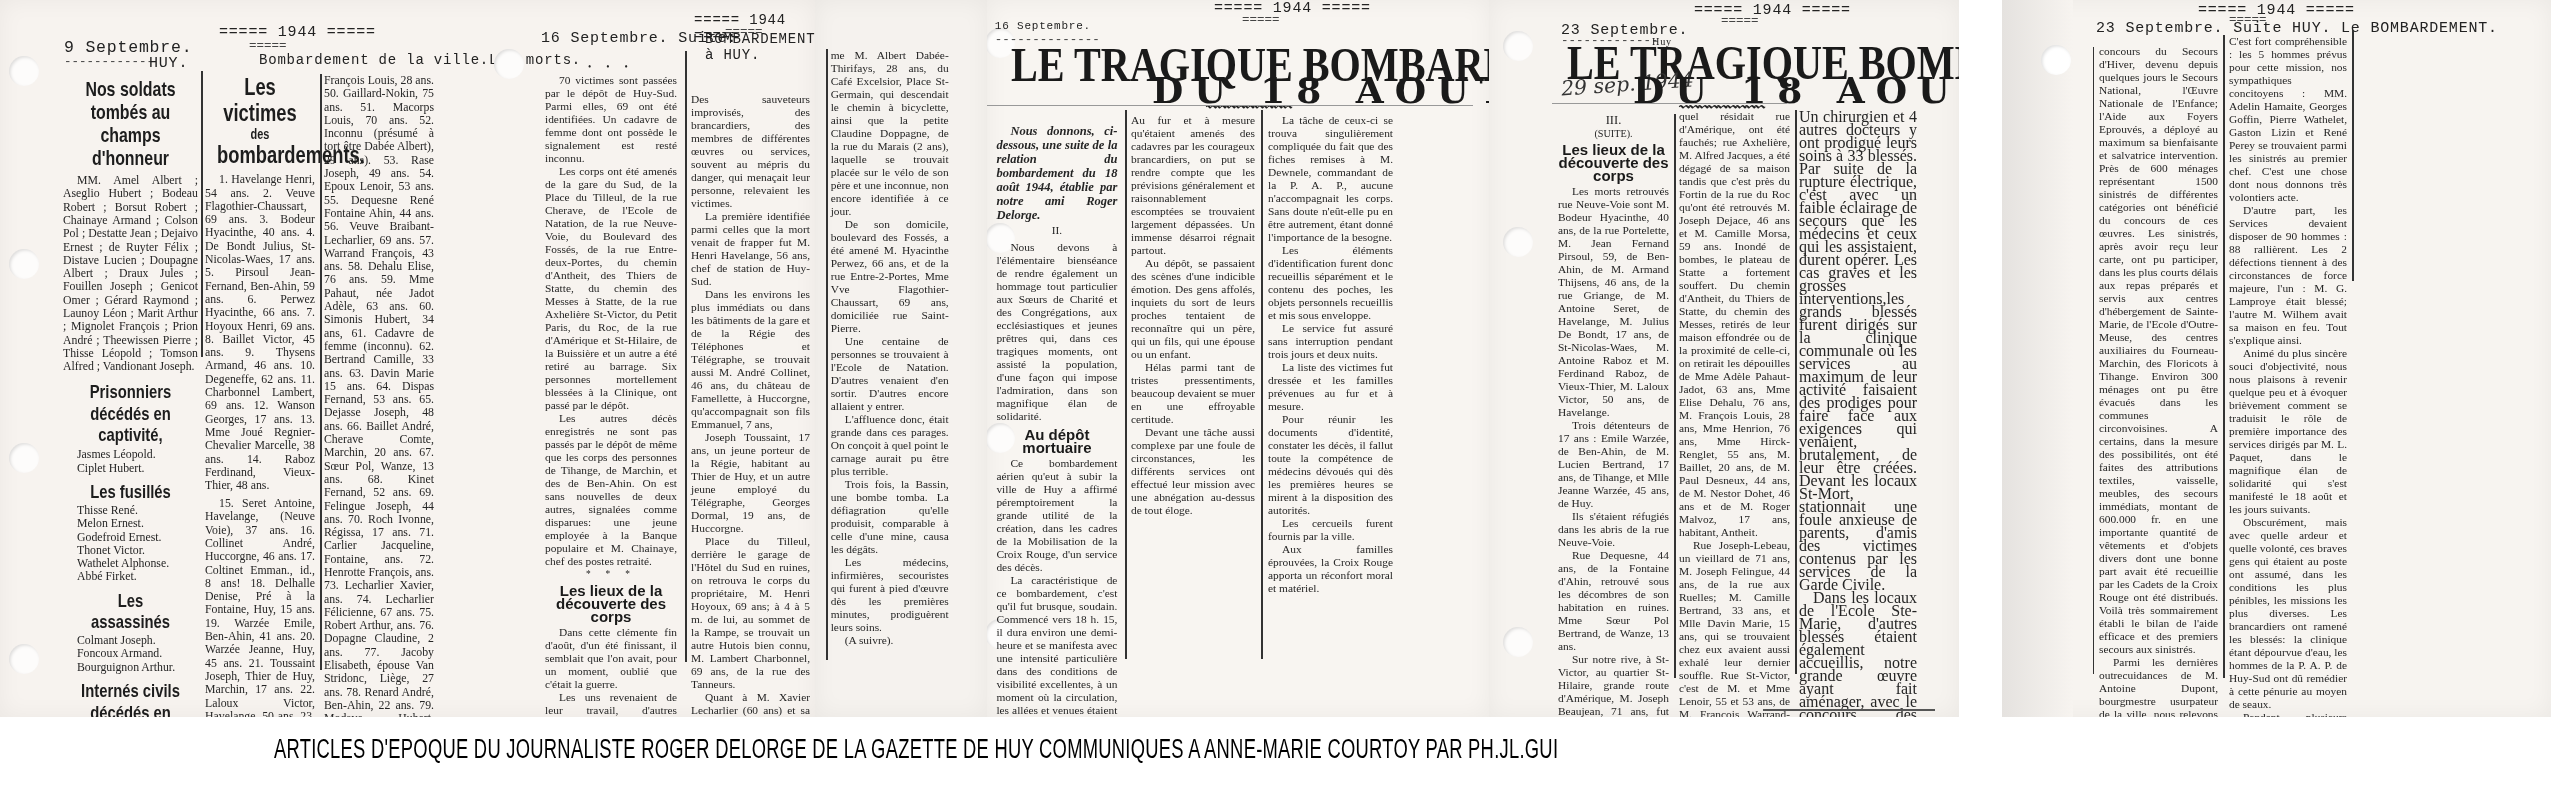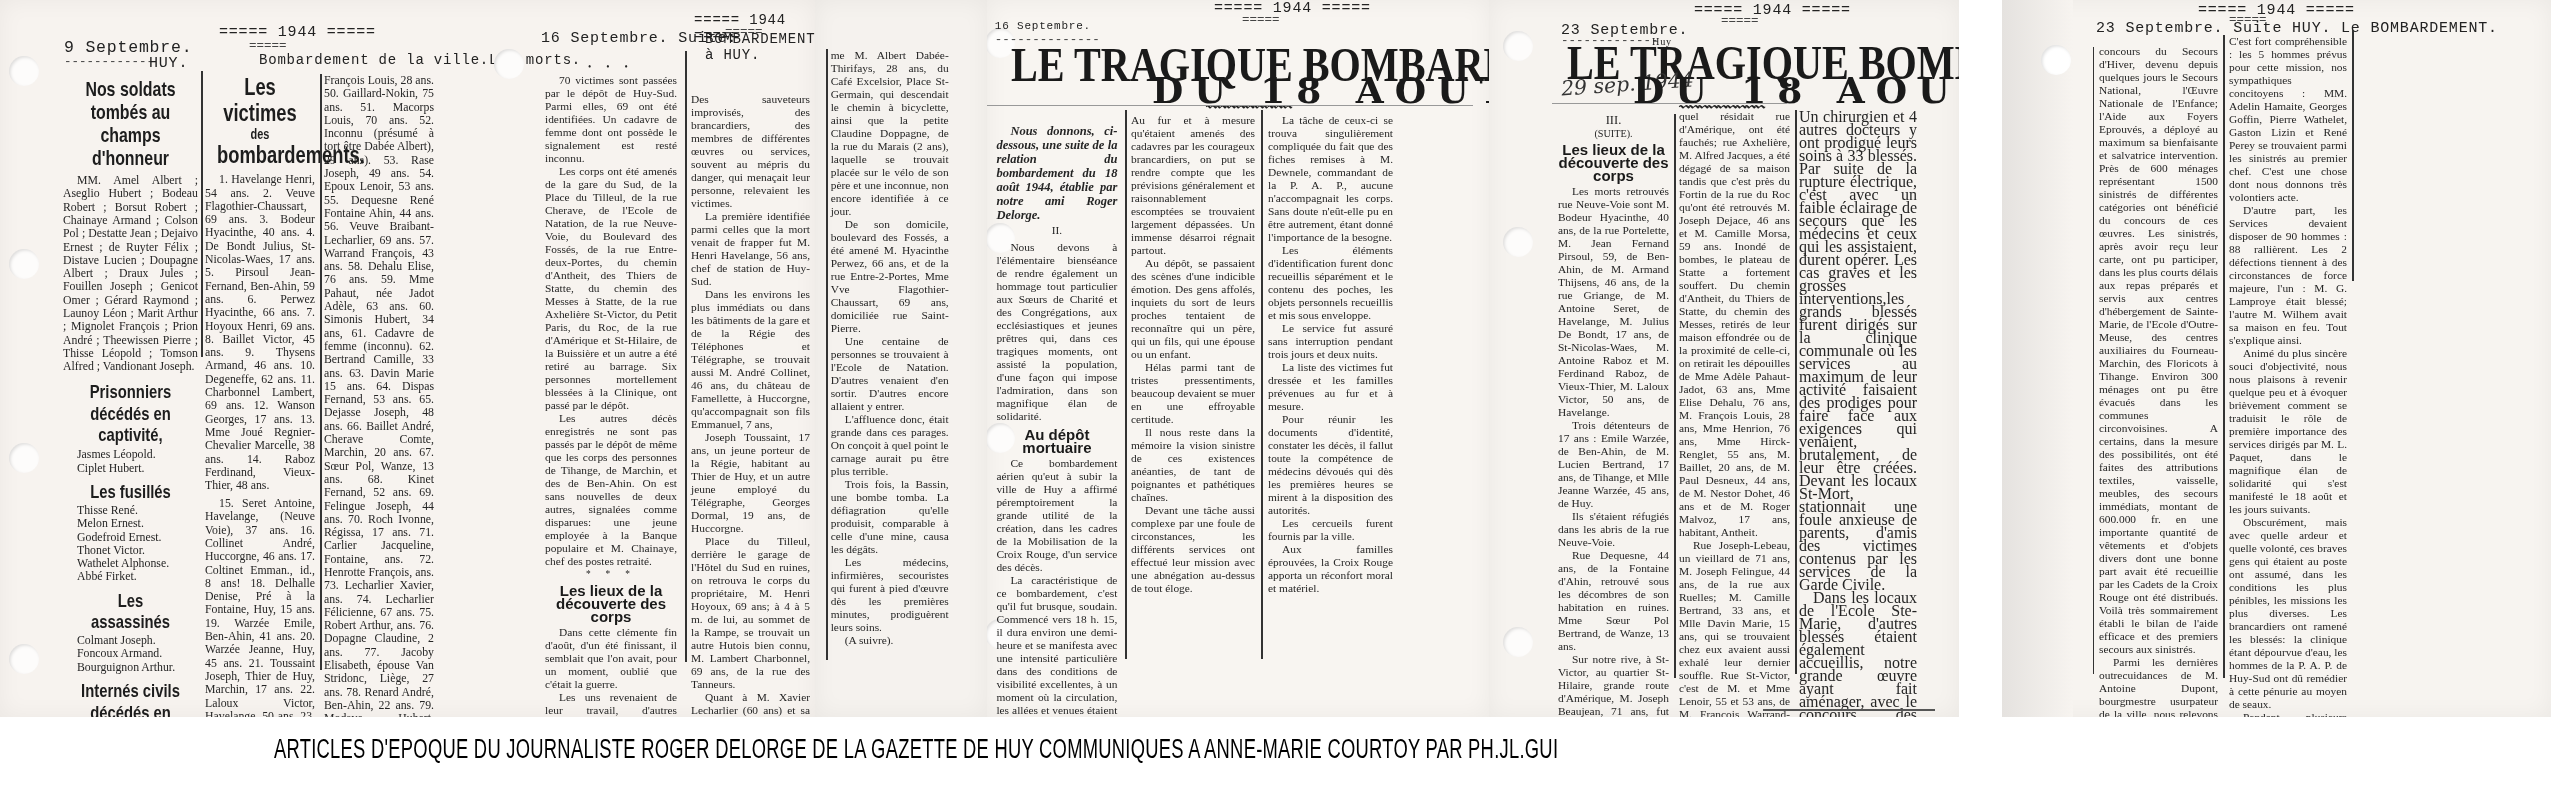--- a/index.html
+++ b/index.html
@@ -155,21 +155,20 @@
         <p>Ce bombardement aérien qu'eut à subir la ville de Huy a affirmé péremptoirement la grande utilité de la création, dans les cadres de la Mobilisation de la Croix Rouge, d'un service des décès.</p>
         <p>La caractéristique de ce bombardement, c'est qu'il fut brusque, soudain. Commencé vers 18 h. 15, il dura environ une demi-heure et se manifesta avec une intensité particulière dans des conditions de visibilité excellentes, à un moment où la circulation, les allées et venues étaient grandes.</p>
       </div>
   </div>
   <div class="vrule" style="left:138px;top:110px;height:549px;"></div>
   <div class="col" style="left:144px;top:114px;width:124px;font-size:11.4px;line-height:13px;">
     <div>
         <p style="text-indent: 0px;">Au fur et à mesure qu'étaient amenés des cadavres par les courageux brancardiers, on put se rendre compte que les prévisions généralement et raisonnablement escomptées se trouvaient largement dépassées. Un immense désarroi régnait partout.</p>
         <p>Au dépôt, se passaient des scènes d'une indicible émotion. Des gens affolés, inquiets du sort de leurs proches tentaient de reconnaître qui un père, qui un fils, qui une épouse ou un enfant.</p>
         <p>Hélas parmi tant de tristes pressentiments, beaucoup devaient se muer en une effroyable certitude.</p>
-        <p>Il nous reste dans la mémoire la vision sinistre de ces existences anéanties, de tant de poignantes et pathétiques chaînes.</p>
         <p>Devant une tâche aussi complexe par une foule de circonstances, les différents services ont effectué leur mission avec une abnégation au-dessus de tout éloge.</p>
       </div>
   </div>
   <div class="vrule" style="left:274px;top:110px;height:549px;"></div>
   <div class="col" style="left:281px;top:114px;width:125px;font-size:11.4px;line-height:13px;">
     <div>
         <p>La tâche de ceux-ci se trouva singulièrement compliquée du fait que des fiches remises à M. Dewnele, commandant de la P. A. P., aucune n'accompagnait les corps. Sans doute n'eût-elle pu en être autrement, étant donné l'importance de la besogne.</p>
         <p>Les éléments d'identification furent donc recueillis séparément et le contenu des poches, les objets personnels recueillis et mis sous enveloppe.</p>
         <p>Le service fut assuré sans interruption pendant trois jours et deux nuits.</p>
         <p>La liste des victimes fut dressée et les familles prévenues au fur et à mesure.</p>

